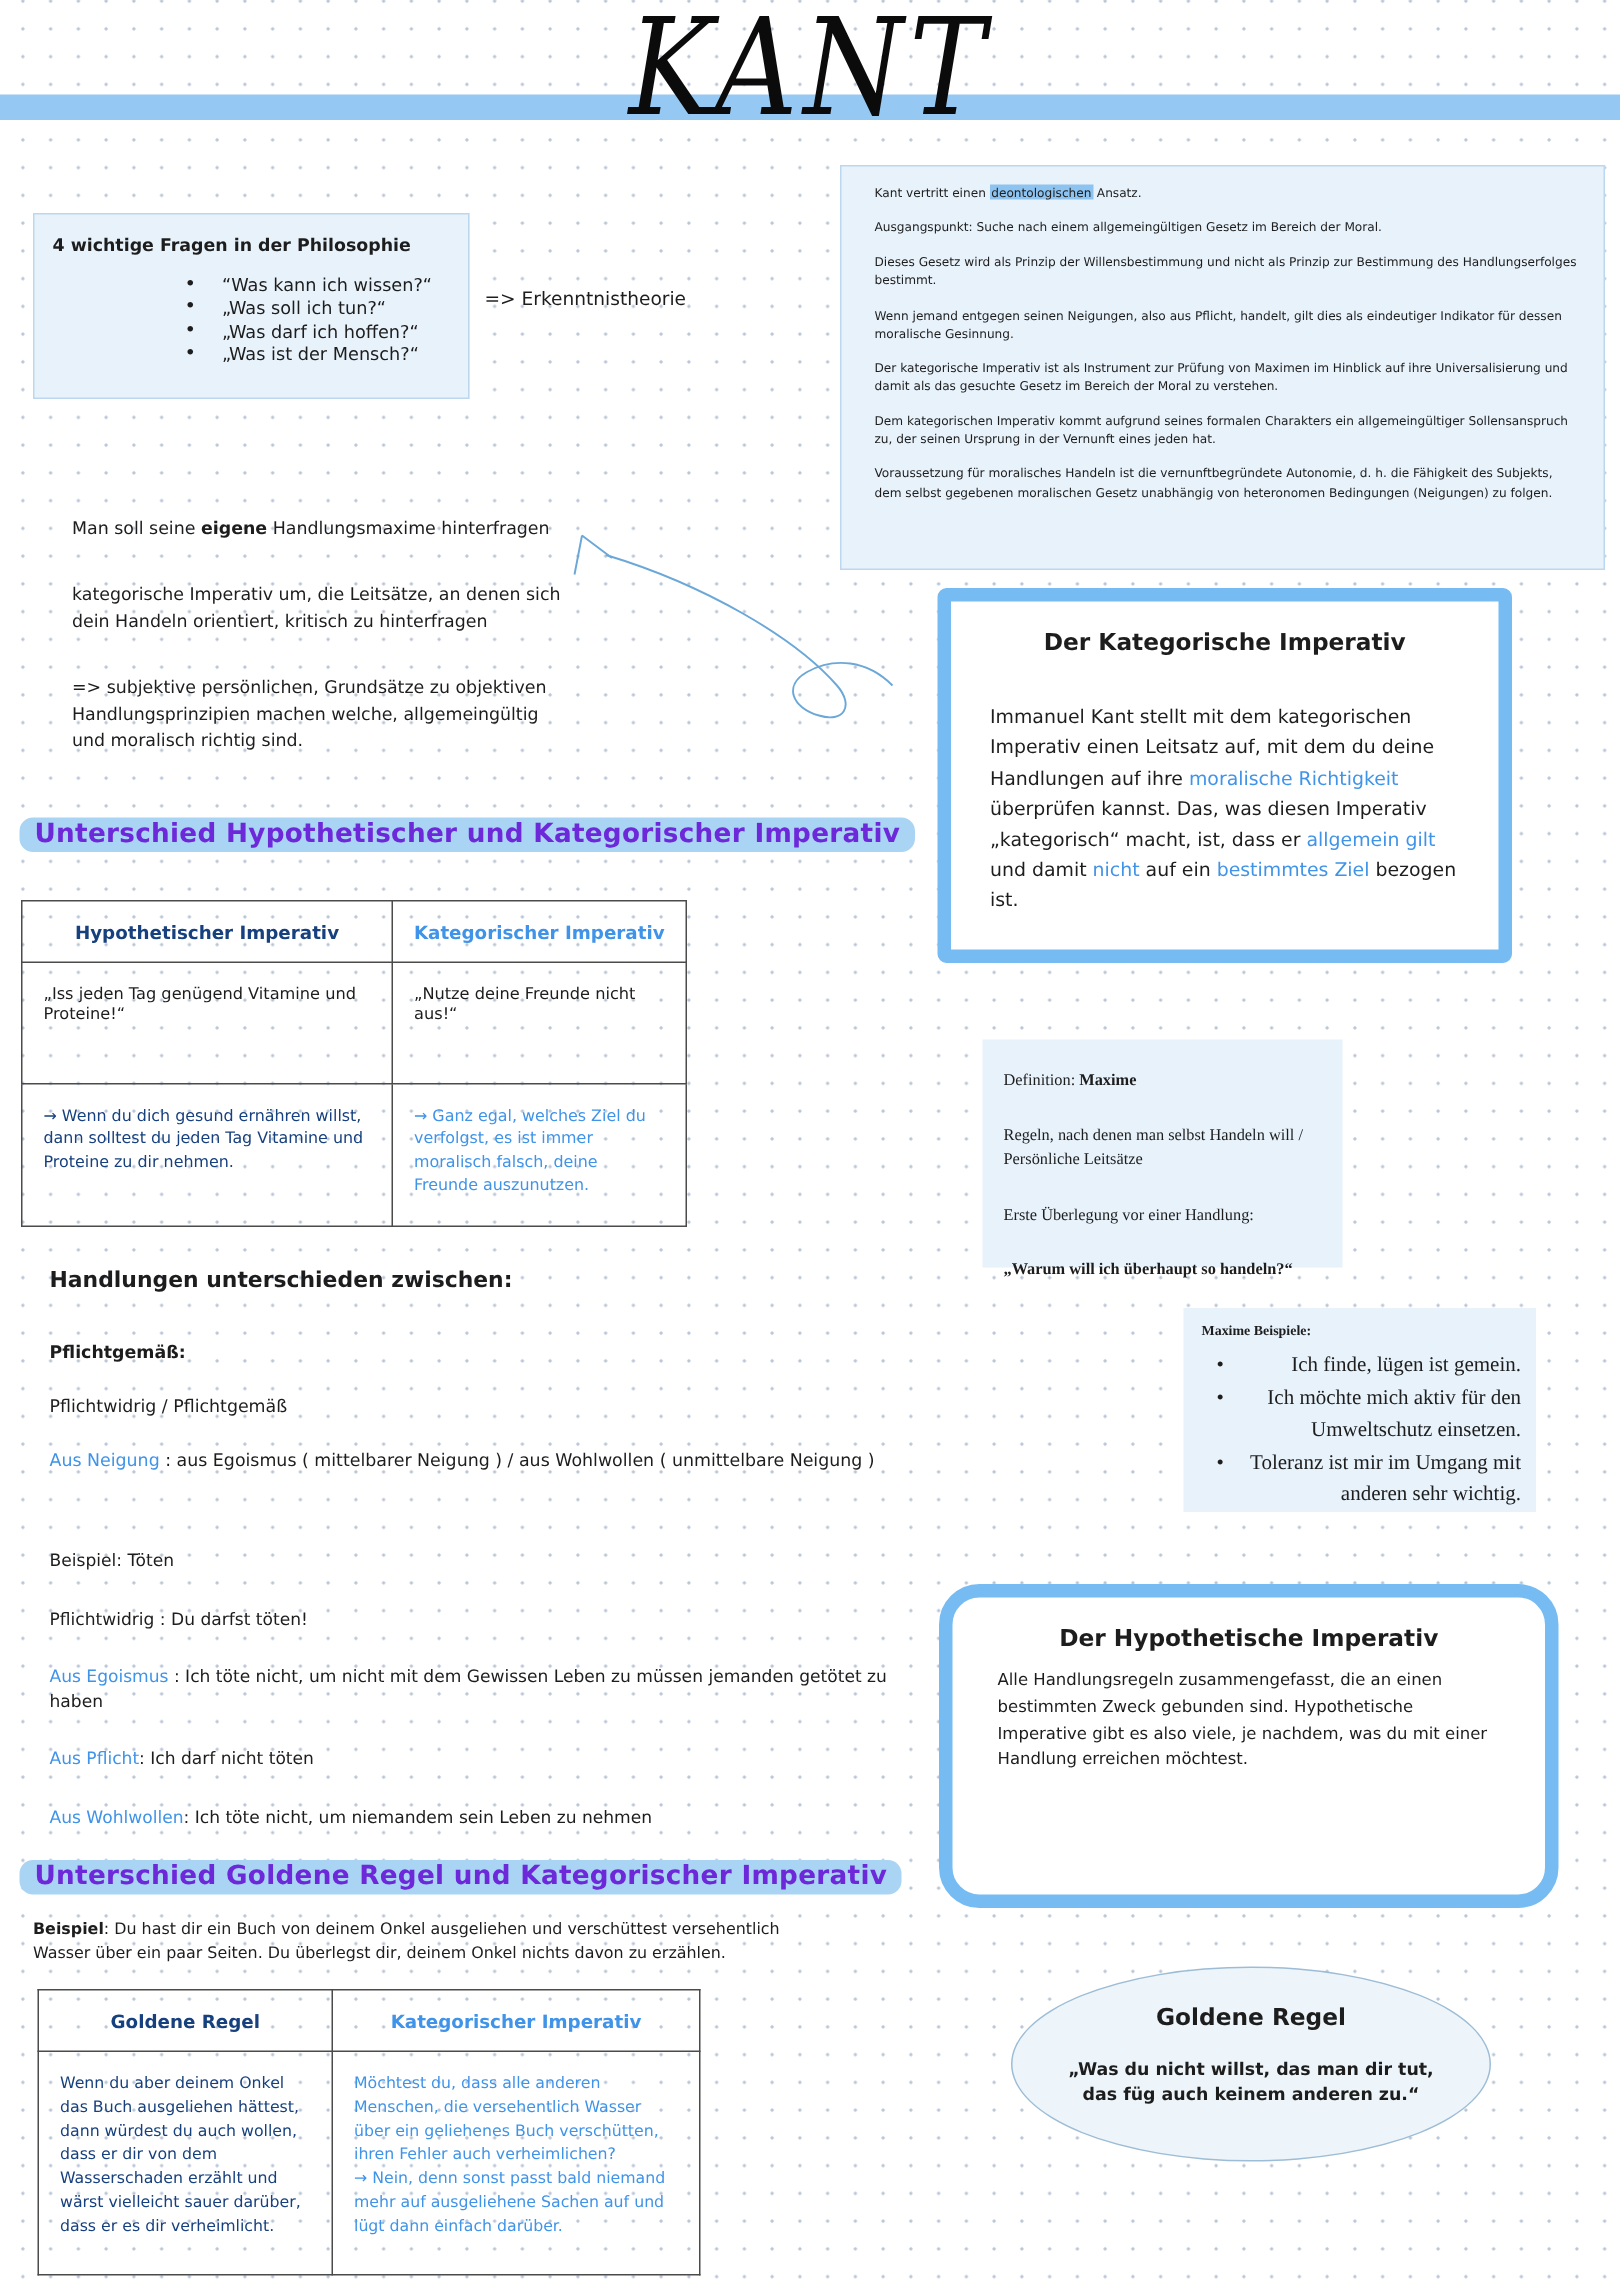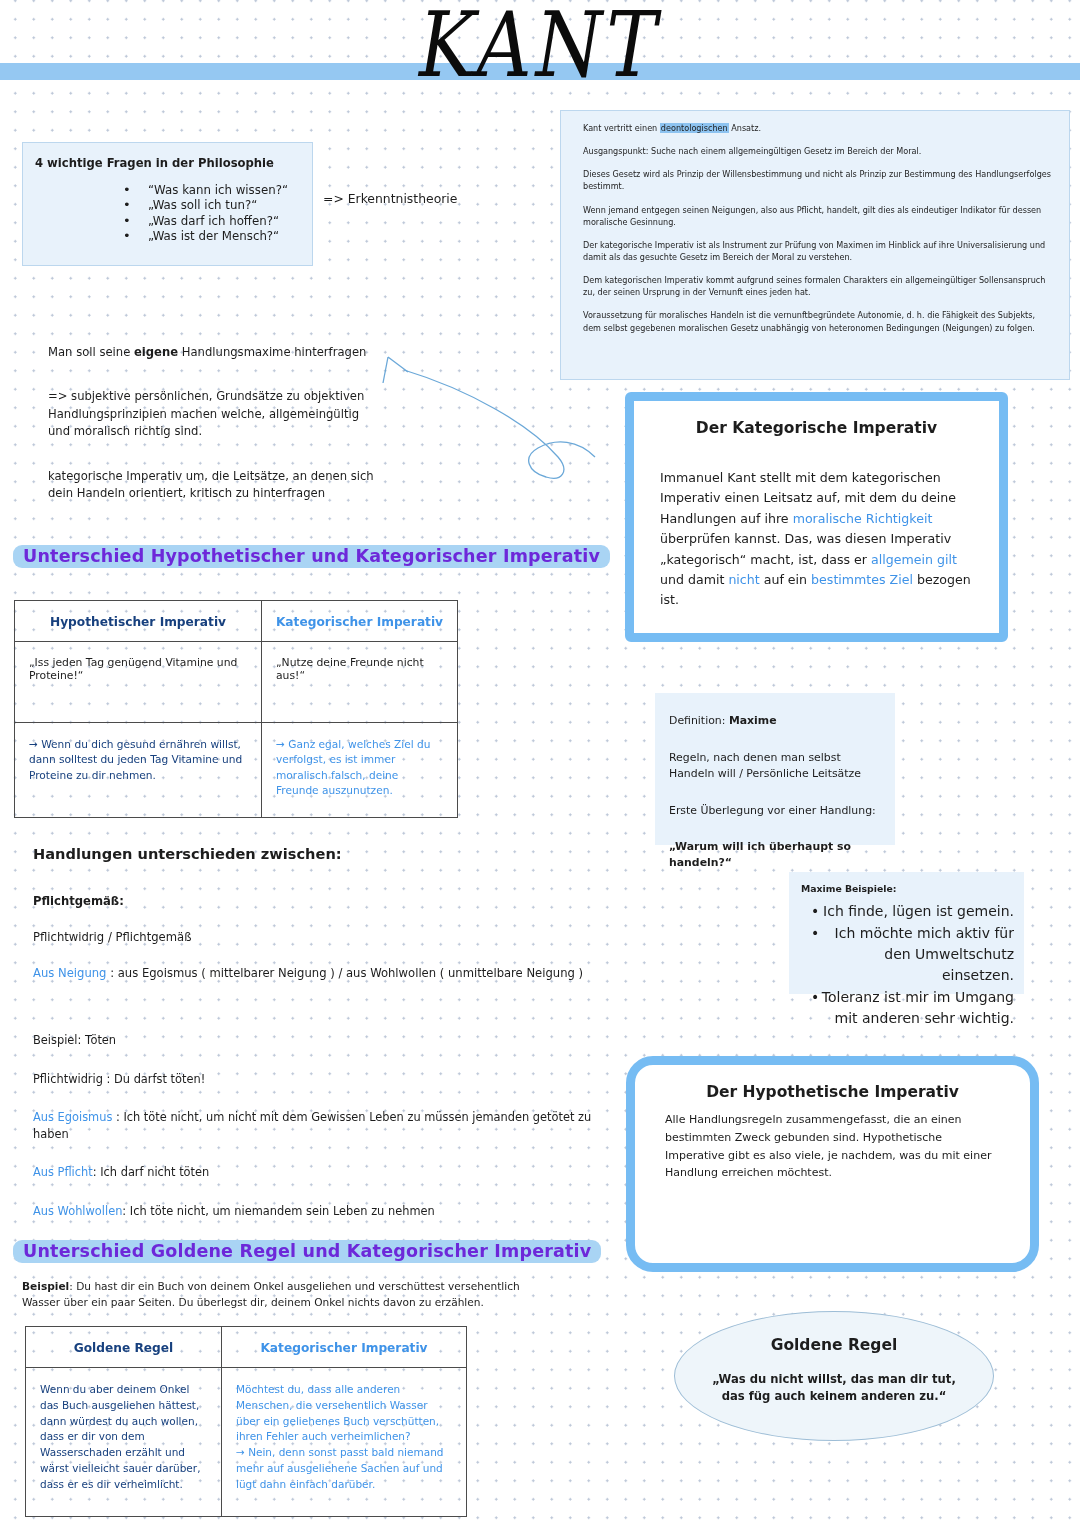--- a/index.html
+++ b/index.html
@@ -40,21 +40,21 @@
   }
   .blue{color:#3f93e8;}
   .navy{color:#17407e;}
   .bold{font-weight:bold;}
 
   
   .lightbox{
     background:#e8f2fb;
     border:1px solid #bcd7ee;
   }
-  .plainbox{background:#e8f2fb;border:none;}
+  .plainbox{background:#e8f2fb;border:none;font-family:Liberation Serif, serif;}
 
   
   #fragen-box{left:22px;top:142px;width:289px;height:122px;}
   #fragen-title{position:absolute;left:12px;top:13px;font-size:11.6px;font-weight:bold;}
   #fragen-list{position:absolute;left:100px;top:40px;margin:0;padding:0;list-style:none;}
   #fragen-list li{font-size:11.8px;line-height:15.3px;position:relative;padding-left:25px;}
   #fragen-list li::before{content:"\2022";position:absolute;left:0;top:-1px;font-size:13px;}
   #erkenntnis{left:323px;top:191px;font-size:12.4px;}
 
   
@@ -128,21 +128,21 @@
   .bigbox .bx-body{
     font-size:12.6px;line-height:1.62;margin:31px 0 0 0;padding:0 26px;
   }
   #ki-box{left:625px;top:392px;width:365px;height:232px;}
   #hi-box{left:626px;top:1056px;width:395px;height:198px;border-radius:27px;}
   #hi-box .bx-body{font-size:11px;margin-top:10px;padding:0 30px;}
 
   
   #maxime-def{left:655px;top:693px;width:240px;height:152px;}
   #maxime-def .l{font-size:10.9px;line-height:1.45;padding:0 14px;margin:0;}
-  #maxime-ex{left:789px;top:872px;width:235px;height:122px;}
+  #maxime-ex{left:789px;top:872px;width:235px;height:136px;}
   #maxime-ex .t{font-size:9.3px;font-weight:bold;padding:11px 12px 0 12px;margin:0;}
   #maxime-ex ul{margin:7px 0 0 0;padding:0 10px 0 22px;list-style:none;}
   #maxime-ex li{font-size:14px;line-height:1.5;position:relative;padding-left:9px;margin-bottom:1px;text-align:right;}
   #maxime-ex li::before{content:"\2022";position:absolute;left:0;top:0;}
 
   
   #goldene-ellipse{
     left:674px;top:1311px;width:318px;height:128px;
     border:1px solid #9dbdd6;border-radius:50%;
     background:#eef5fa;
@@ -167,22 +167,22 @@
       <li>“Was kann ich wissen?“</li>
       <li>„Was soll ich tun?“</li>
       <li>„Was darf ich hoffen?“</li>
       <li>„Was ist der Mensch?“</li>
     </ul>
   </div>
   <div class="abs" id="erkenntnis">=&gt; Erkenntnistheorie</div>
 
   <div class="abs" id="left-para">
     <p><span>Man soll seine </span><span class="bold">eigene</span><span> Handlungsmaxime hinterfragen</span></p>
+    <p>kategorische Imperativ um, die Leitsätze, an denen sich dein Handeln orientiert, kritisch zu hinterfragen</p>
     <p>=&gt; subjektive persönlichen, Grundsätze zu objektiven Handlungsprinzipien machen welche, allgemeingültig und moralisch richtig sind.</p>
-    <p>kategorische Imperativ um, die Leitsätze, an denen sich dein Handeln orientiert, kritisch zu hinterfragen</p>
   </div>
 
   <svg class="abs" id="arrow" viewBox="0 0 240 145">
     <path d="M8,12 L3,38 M8,12 L28,27" stroke="#6ba8d8" stroke-width="1.3" fill="none"></path>
     <path d="M24,25 C90,45 150,80 178,112 C190,126 182,137 166,132 C148,127 142,112 158,103 C176,93 198,95 215,112" stroke="#6ba8d8" stroke-width="1.3" fill="none"></path>
   </svg>
 
   <div class="abs lightbox" id="kant-ansatz">
     <p class="p"><span>Kant vertritt einen </span><span class="hl">deontologischen</span><span> Ansatz.</span></p>
     <p class="p">Ausgangspunkt: Suche nach einem allgemeingültigen Gesetz im Bereich der Moral.</p>

